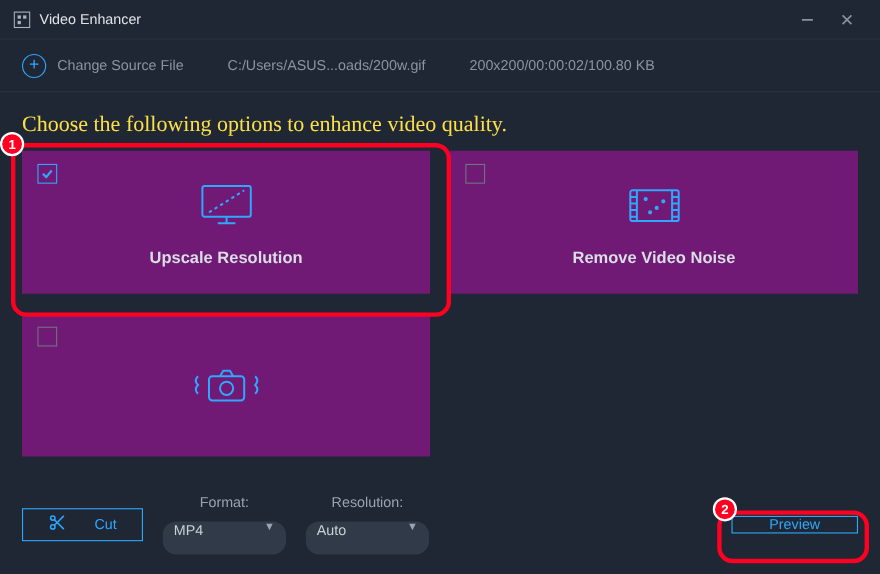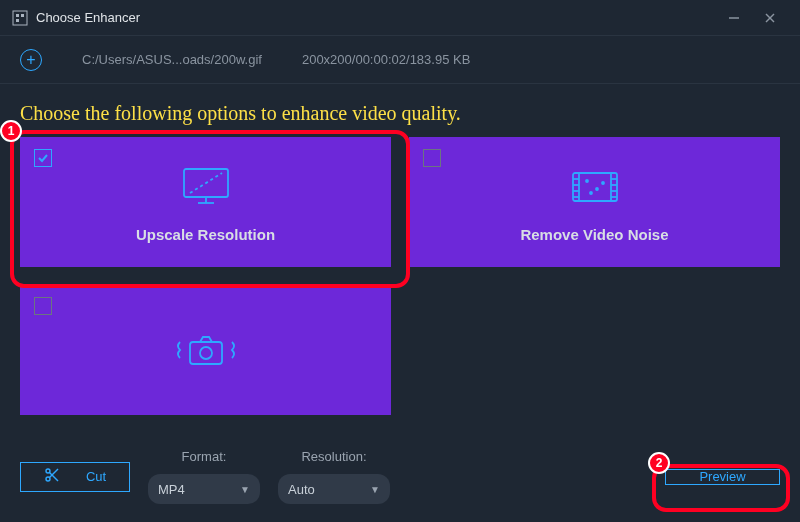--- a/index.html
+++ b/index.html
@@ -43,21 +43,21 @@
 
   .prompt { padding: 18px 20px 12px; font-family: Liberation Serif, serif; font-size: 20px; color: #fde047; }
 
   .grid {
     display: grid;
     grid-template-columns: 1fr 1fr;
     gap: 18px;
     padding: 0 20px;
   }
   .card {
-    background: #6d28d9;
+    background: #701a75;
     height: 130px;
     position: relative;
     display: flex; flex-direction: column; align-items: center; justify-content: center;
     gap: 14px;
     cursor: pointer;
   }
   .card .chk {
     position: absolute; top: 12px; left: 14px;
     width: 18px; height: 18px; border: 1.5px solid #6b7582;
     display: flex; align-items: center; justify-content: center;
@@ -79,21 +79,21 @@
   .btn-cut {
     width: 110px; height: 30px;
     border: 1px solid #2ea8ff;
     display: flex; align-items: center; justify-content: center;
     gap: 26px; color: #2ea8ff; cursor: pointer;
   }
   .field { display: flex; align-items: center; gap: 10px; flex-direction: column; }
   .select {
     width: 112px; height: 30px;
     background: #303a48;
-    display: flex; align-items: center; justify-content: space-between;
+    display: flex; justify-content: space-between;
     padding: 0 10px; color: #c8d0d8; cursor: pointer; border-radius: 12px;
   }
   .select .arrow { font-size: 10px; color: #9aa4b0; }
   .btn-preview {
     margin-left: auto;
     width: 115px; height: 16px;
     border: 1px solid #2ea8ff;
     display: flex; align-items: center; justify-content: center;
     color: #2ea8ff; cursor: pointer;
   }
@@ -119,40 +119,41 @@
 
 <div class="titlebar">
   <span class="app-icon">
     <svg viewBox="0 0 16 16" width="16" height="16">
         <rect x="1" y="1" width="14" height="14" fill="none" stroke="#aab4c0"></rect>
         <rect x="4" y="4" width="3" height="3" fill="#aab4c0"></rect>
         <rect x="9" y="4" width="3" height="3" fill="#aab4c0"></rect>
         <rect x="4" y="9" width="3" height="3" fill="#aab4c0"></rect>
       </svg>
   </span>
-  <span class="title">Choose Enhancer</span>
+  <span class="title">Video Enhancer</span>
   <div class="winbtn">
     <svg width="14" height="14">
         <line x1="2" y1="7" x2="12" y2="7" stroke-width="1.5"></line>
       </svg>
   </div>
   <div class="winbtn">
     <svg width="14" height="14">
         <line x1="3" y1="3" x2="11" y2="11" stroke-width="1.5"></line>
         <line x1="11" y1="3" x2="3" y2="11" stroke-width="1.5"></line>
       </svg>
   </div>
 </div>
 
 <div class="toolbar">
   <div class="change-src">
     <span class="plus-circle">+</span>
+    <span>Change Source File</span>
   </div>
   <span>C:/Users/ASUS...oads/200w.gif</span>
-  <span>200x200/00:00:02/183.95 KB</span>
+  <span>200x200/00:00:02/100.80 KB</span>
 </div>
 
 <div class="prompt">Choose the following options to enhance video quality.</div>
 
 <div class="grid">
 
   <div class="card selected">
     <span class="chk">
       <svg width="12" height="12" viewBox="0 0 12 12">
           <polyline points="2,6 5,9 10,3" fill="none" stroke-width="2"></polyline>

